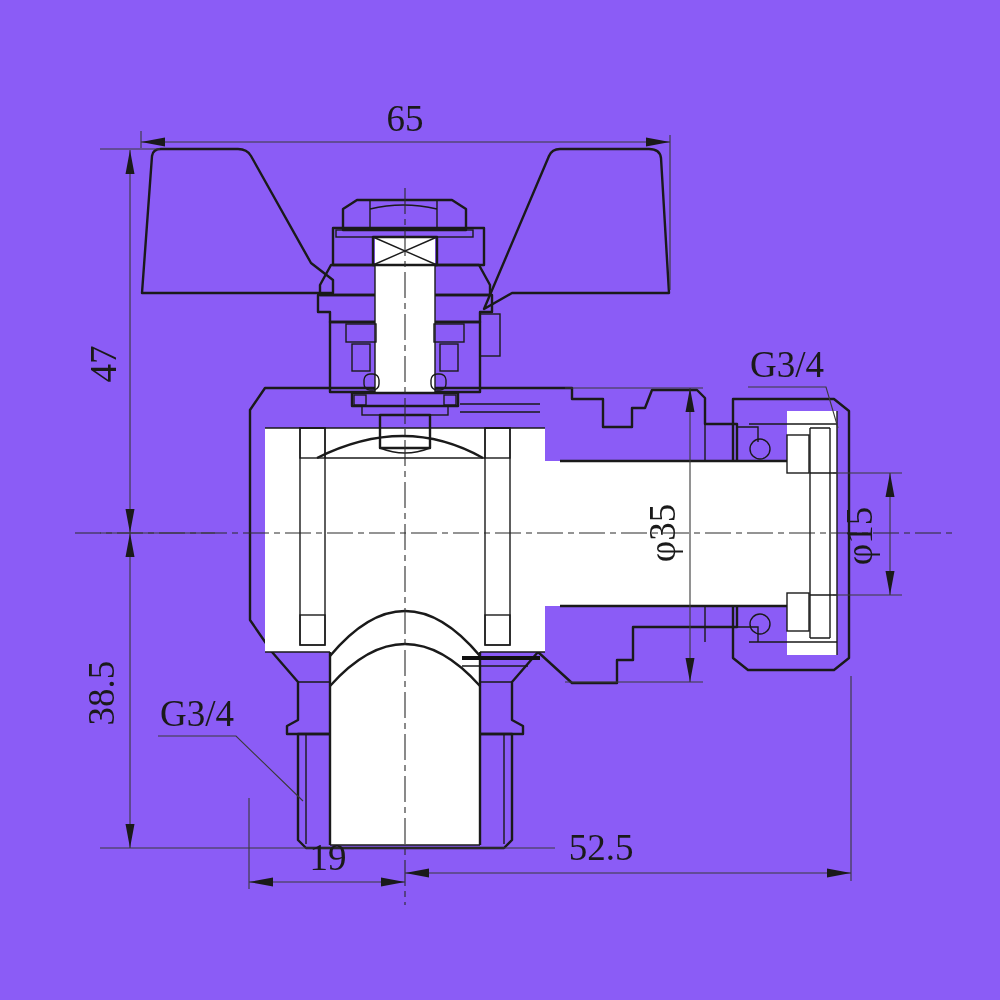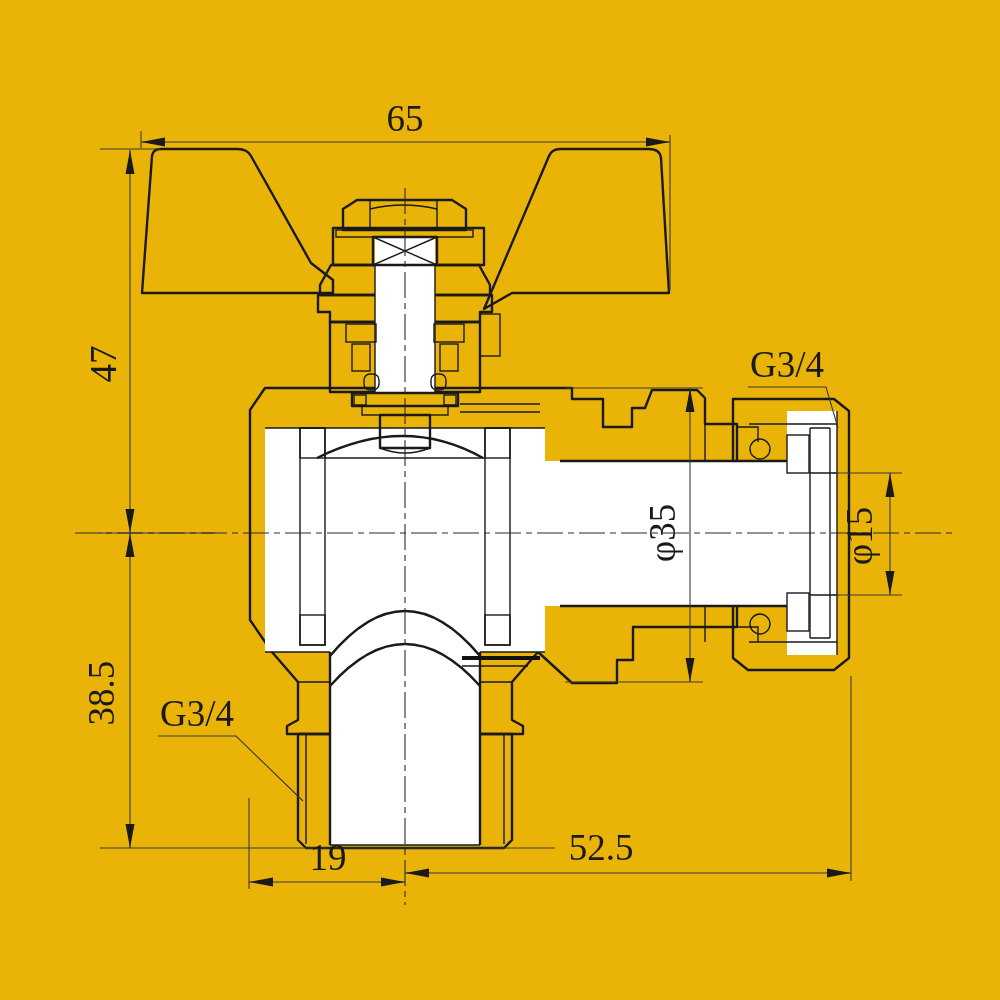--- a/index.html
+++ b/index.html
@@ -1,16 +1,16 @@
 <!DOCTYPE html>
 <html><head>
 <meta charset="utf-8">
 <style>
   html,body{margin:0;padding:0;background:#ffffff;}
-  .page{width:1000px;height:1000px;background:#eab308;position:relative;overflow:hidden;}
+  .page{width:1000px;height:1000px;background:#8b5cf6;position:relative;overflow:hidden;}
   svg{display:block;}
   text{font-family:"Liberation Serif","DejaVu Serif",serif;fill:#1a1a1a;}
   .dim-text{font-size:37px;}
   .main{stroke:#1a1a1a;stroke-width:2.4;fill:none;stroke-linejoin:round;}
   .det{stroke:#1a1a1a;stroke-width:1.4;fill:none;}
   .thick{stroke:#111;stroke-width:4;fill:none;}
   .dim{stroke:#3a3a3a;stroke-width:1.1;fill:none;}
   .cl{stroke:#2a2a2a;stroke-width:1.1;fill:none;stroke-dasharray:26 5 6 5;}
   .arrow{fill:#1a1a1a;stroke:none;}
 </style>

